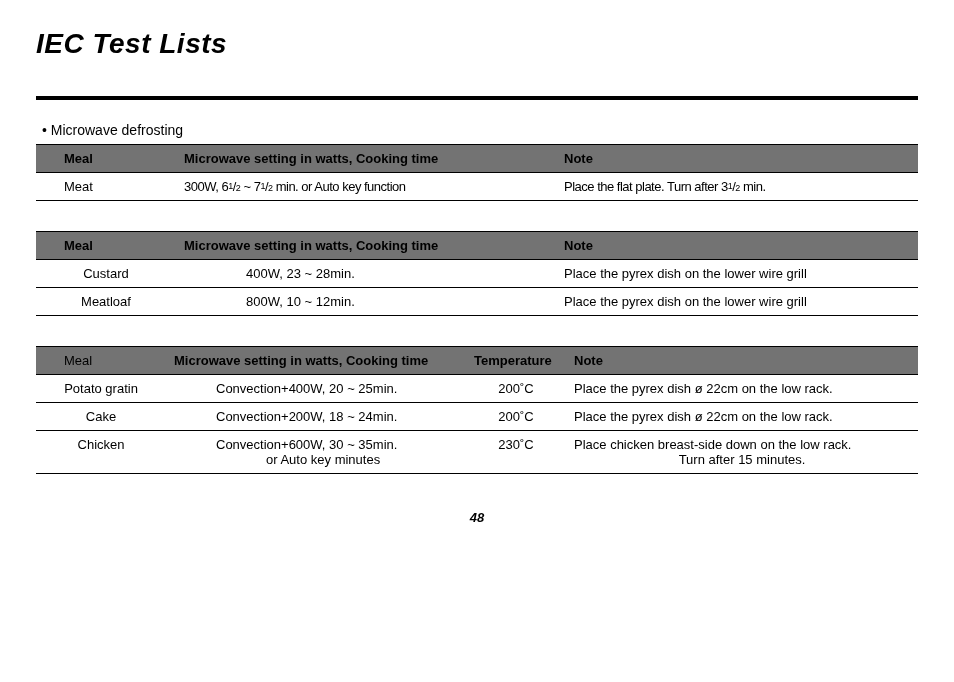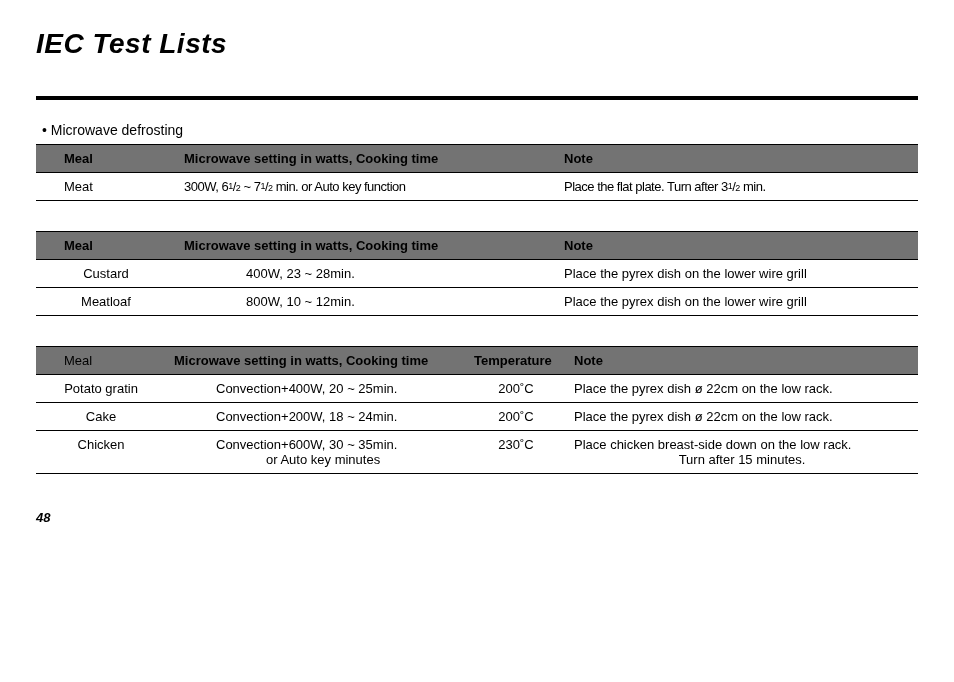--- a/index.html
+++ b/index.html
@@ -21,21 +21,21 @@
   .t2 td:nth-child(1) { text-align: center; }
   .t2 td:nth-child(2) { padding-left: 70px; }
   .t3 th:nth-child(1) { width: 130px; }
   .t3 th:nth-child(2) { width: 300px; }
   .t3 th:nth-child(3) { width: 100px; }
   .t3 td:nth-child(1) { text-align: center; }
   .t3 td:nth-child(2) { padding-left: 50px; }
   .t3 td:nth-child(3) { text-align: center; }
   .section { margin-bottom: 30px; }
   .sub-line { display: block; padding-left: 50px; }
-  .page-num { font-size: 13px; font-weight: 700; font-style: italic; margin-top: 36px; }
+  .page-num { text-align: center; font-size: 13px; font-weight: 700; font-style: italic; margin-top: 36px; }
   .frc { letter-spacing: -0.5px; }
   .fsup { font-size: 9px; vertical-align: 2px; }
   .fsub { font-size: 9px; }
 </style>
 </head>
 <body>
 
 <div class="page">
   <div class="title">IEC Test Lists</div>
   <hr class="hr-thick">

